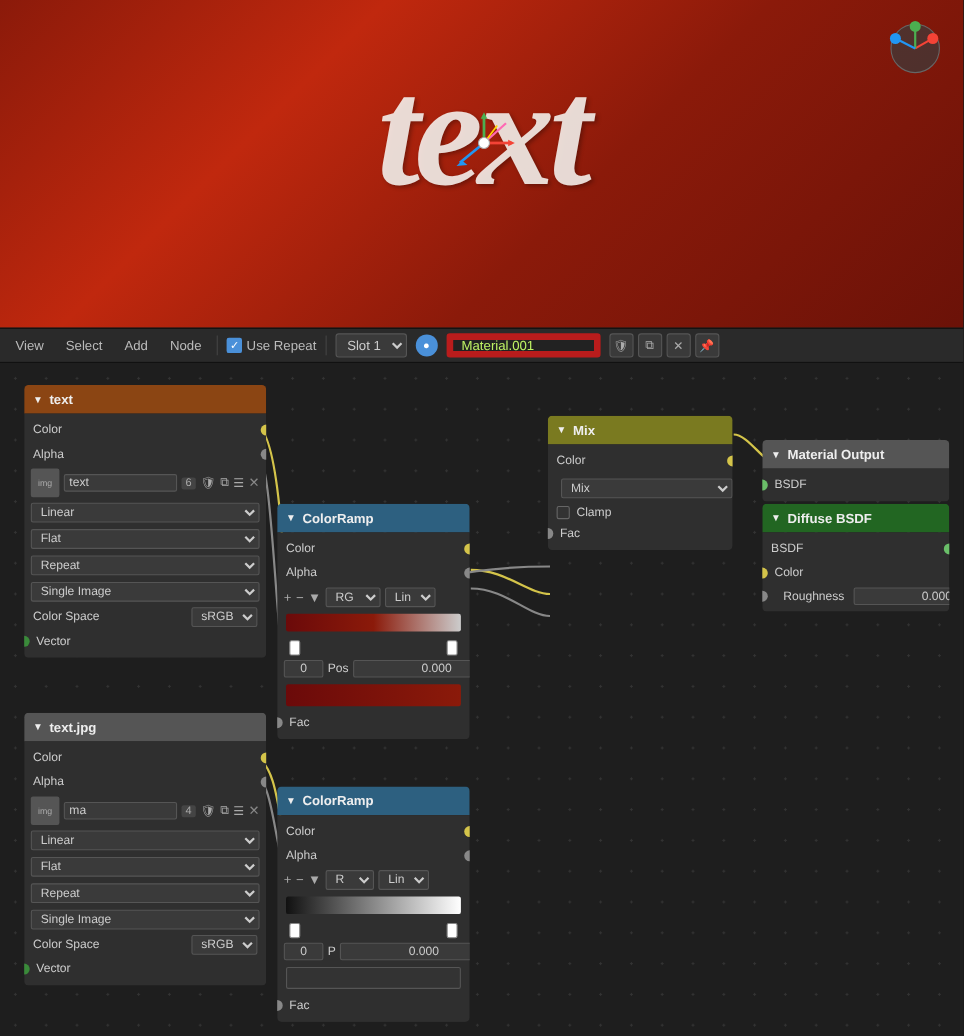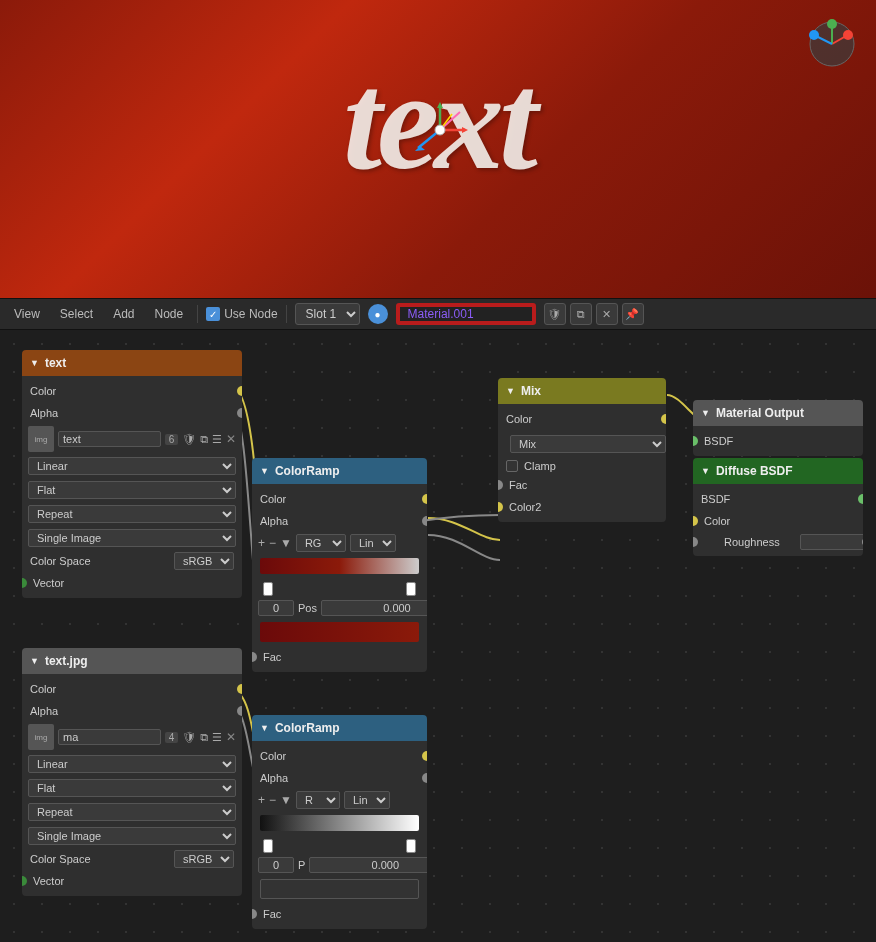--- a/index.html
+++ b/index.html
@@ -106,22 +106,22 @@
       border: 1px solid #555;
       color: #ccc;
       font-size: 12px;
       padding: 2px 6px;
       border-radius: 3px;
       height: 22px;
     }
 
     .material-name-field {
       background: #222;
-      border: 4px solid #b91c1c;
-      color: #8b5cf6;
+      border: 6px solid #b91c1c;
+      color: #bef264;
       font-size: 12px;
       padding: 2px 8px;
       border-radius: 3px;
       height: 22px;
       width: 140px;
     }
 
     .header-icons { display: flex; gap: 4px; align-items: center; }
     .icon-btn {
       width: 22px; height: 22px;
@@ -406,21 +406,21 @@
       width: 12px; height: 12px;
       border: 1px solid #666;
       border-radius: 2px;
       background: #333;
     }
 
     .roughness-row {
       display: flex;
       align-items: center;
       padding: 2px 8px;
-      gap: 20px;
+      gap: 8px;
       font-size: 11px;
       color: #ccc;
     }
     .roughness-field {
       flex: 1;
       background: #3a3a3a;
       border: 1px solid #555;
       color: #ccc;
       font-size: 11px;
       padding: 1px 4px;
@@ -467,21 +467,21 @@
 </div>
 
 <div id="header">
   <button class="header-btn">View</button>
   <button class="header-btn">Select</button>
   <button class="header-btn">Add</button>
   <button class="header-btn">Node</button>
   <div class="header-separator"></div>
   <div class="use-nodes-check">
     <div class="checkbox-blue">✓</div>
-    <span>Use Node</span>
+    <span>Use Repeat</span>
   </div>
   <div class="header-separator"></div>
   <select class="slot-dropdown">
     <option>Slot 1</option>
   </select>
   <div style="display:flex;align-items:center;gap:2px;">
     <div style="width:20px;height:20px;background:#4a90d9;border-radius:50%;display:flex;align-items:center;justify-content:center;font-size:10px;color:white;">●</div>
   </div>
   <input class="material-name-field" type="text" value="Material.001" style="">
   <div class="header-icons">
@@ -739,24 +739,20 @@
         </select>
       </div>
       <div class="clamp-row">
         <div class="clamp-check"></div>
         <span>Clamp</span>
       </div>
       <div class="node-row">
         <span class="socket-dot sd-grey socket-in"></span>
         <span class="row-label" style="margin-left:6px;">Fac</span>
       </div>
-      <div class="node-row">
-        <span class="socket-dot sd-yellow socket-in"></span>
-        <span class="row-label" style="margin-left:6px;">Color2</span>
-      </div>
     </div>
   </div>
 
   <div class="node-panel" id="node-matoutput">
     <div class="node-header" style="background:#555;">
       <span class="triangle">▼</span>
       <span>Material Output</span>
     </div>
     <div class="node-body">
       <div class="node-row">

